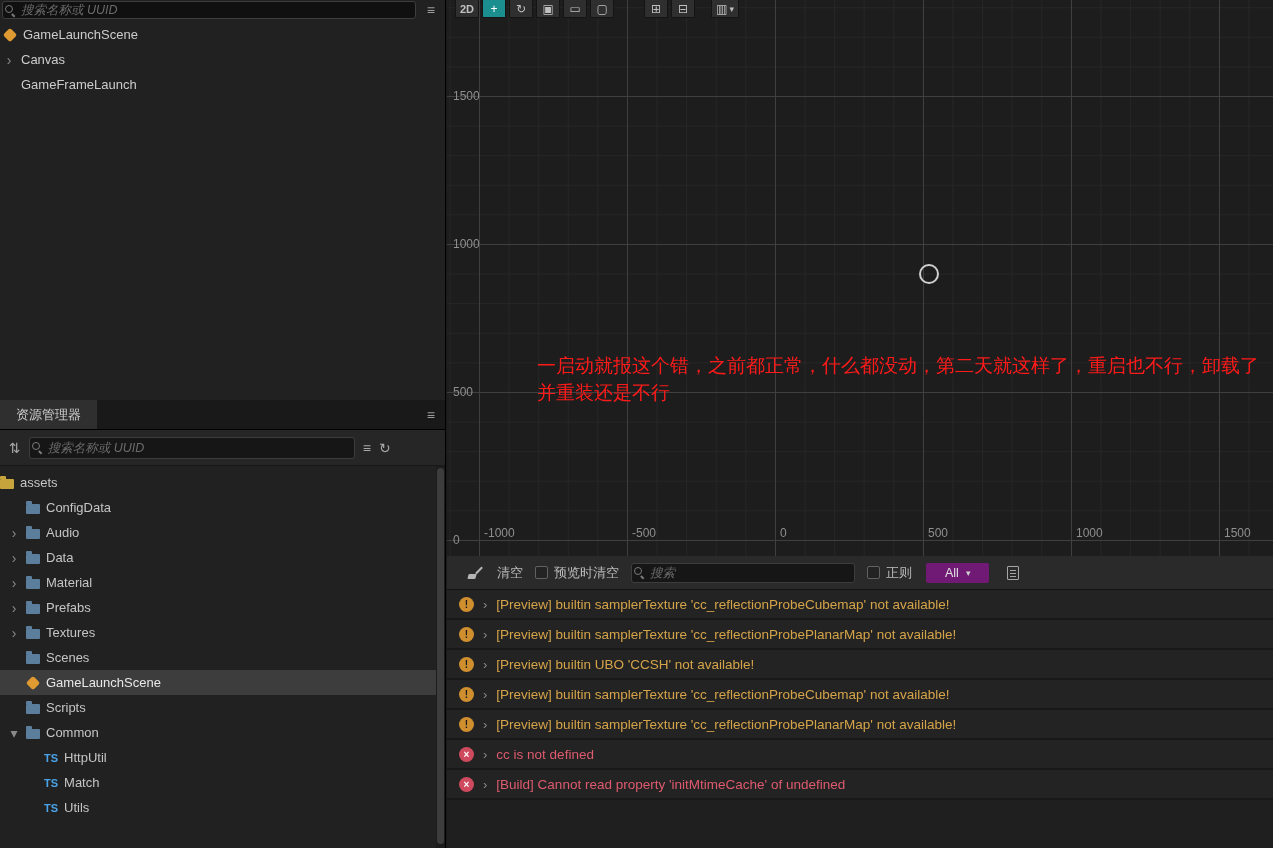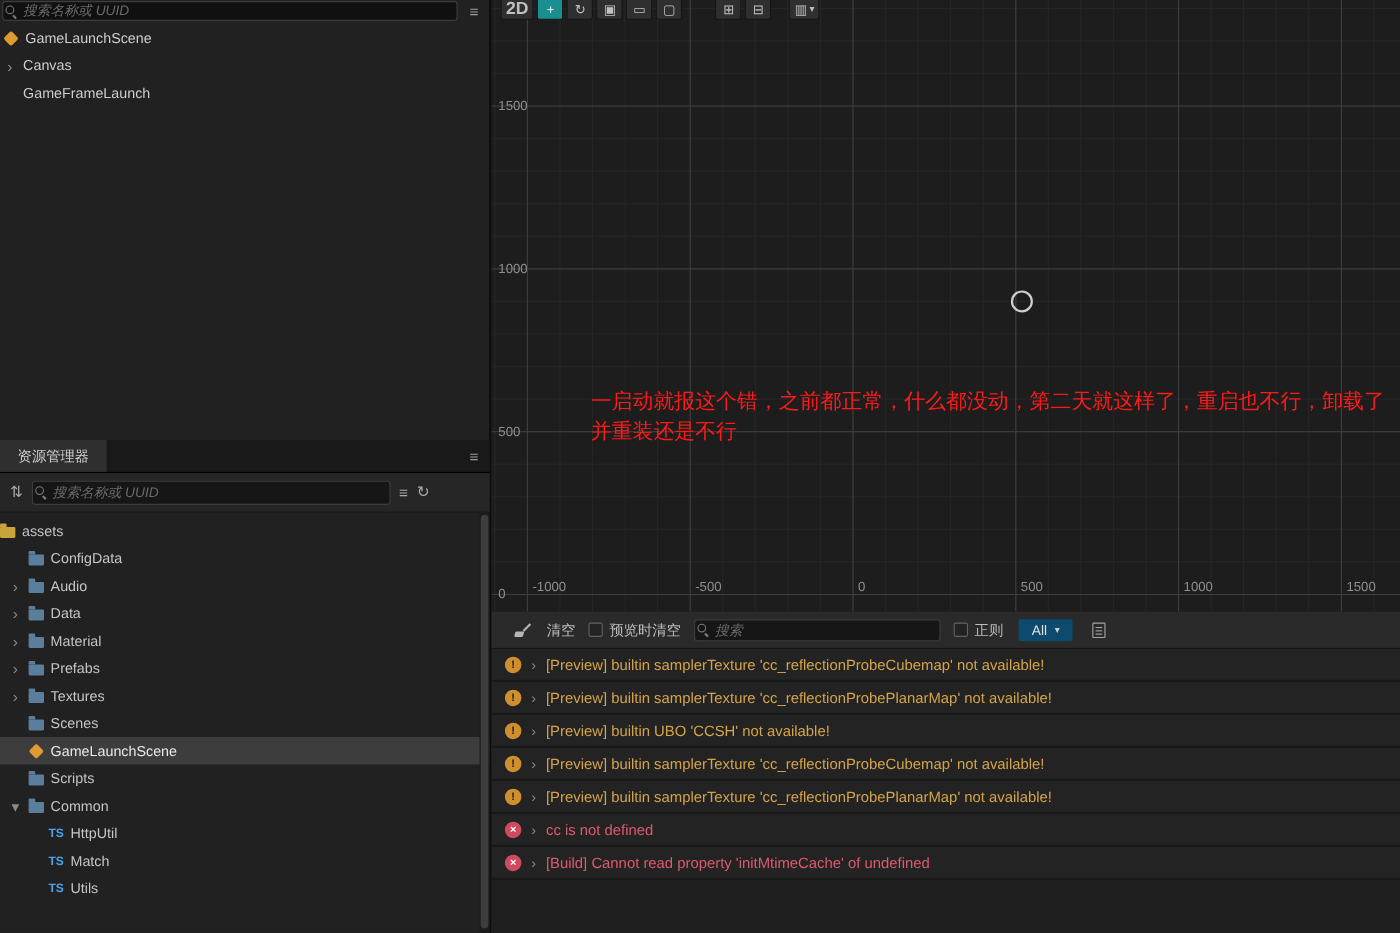--- a/index.html
+++ b/index.html
@@ -73,21 +73,21 @@
       linear-gradient(to right,#262626 1px,transparent 1px),
       linear-gradient(to bottom,#262626 1px,transparent 1px);
     background-size:148px 148px,148px 148px,29.6px 29.6px,29.6px 29.6px;
     background-position:32px 96px,32px 96px,32px 96px,32px 96px;
     overflow:hidden; }
   #scene-toolbar { position:absolute; top:0; left:8px; display:flex; gap:3px;
     align-items:flex-start; z-index:5; }
   .tool-btn { height:18px; min-width:24px; background:#2f2f2f; border:1px solid #141414;
     border-top:none; border-radius:0 0 2px 2px; color:#c0c0c0; font-size:12px;
     display:flex; align-items:center; justify-content:center; gap:2px; padding:0 4px; }
-  .tool-btn.mode { font-size:16px; font-weight:bold; }
+  .tool-btn.mode { font-size:11px; font-weight:bold; }
   .tool-btn.active { background:#1b8f8f; color:#fff; }
   .tb-gap { width:24px; }
   .tb-gap.small { width:10px; }
   .chev-sm { font-size:9px; color:#bdbdbd; }
   .tick { position:absolute; color:#8f8f8f; font-size:12px; z-index:2; }
   #gizmo { position:absolute; left:472px; top:264px; width:20px; height:20px;
     border:2px solid #cfcfcf; border-radius:50%; z-index:3; }
   #annotation { position:absolute; left:90px; top:352px; width:735px; color:#ff1a1a;
     font-size:19px; line-height:27px; white-space:pre-line; z-index:4; }
 
@@ -108,22 +108,22 @@
   .ct-item { display:flex; align-items:center; gap:6px; color:#bdbdbd; font-size:13px; }
   .ct-label { color:#bdbdbd; font-size:13px; margin-right:4px; }
   .cb { width:13px; height:13px; background:#232323; border:1px solid #616161;
     border-radius:2px; flex:0 0 13px; }
   .icon-clear { position:relative; width:14px; height:14px; }
   .icon-clear::before { content:""; position:absolute; right:1px; top:0; width:2px; height:9px;
     background:#b5b5b5; transform:rotate(45deg); }
   .icon-clear::after { content:""; position:absolute; left:1px; bottom:1px; width:8px; height:5px;
     background:#b5b5b5; border-radius:1px; transform:skewX(-15deg); }
   .console-search { height:20px; width:224px; flex:0 0 224px; background:#161616; }
-  .select { height:20px; background:#0c4a6e; border-radius:2px; display:flex;
-    align-items:center; gap:7px; padding:0 12px; color:#e0e0e0; font-size:12.5px; }
+  .select { height:20px; background:#701a75; border-radius:2px; display:flex;
+    align-items:center; gap:7px; padding:0 19px; color:#e0e0e0; font-size:12.5px; }
   .sel-chev { font-size:9px; color:#cfcfcf; }
   .icon-doc { width:12px; height:14px; border:1px solid #a5a5a5; border-radius:1px;
     position:relative; }
   .icon-doc::before { content:""; position:absolute; left:2px; top:3px; right:2px; height:1px;
     background:#a5a5a5; box-shadow:0 3px 0 #a5a5a5, 0 6px 0 #a5a5a5; }
   #log-list { flex:1; overflow:hidden; background:#1f1f1f; }
   .log-row { height:30px; display:flex; align-items:center; gap:9px; padding-left:12px;
     background:#232323; border-bottom:2px solid #181818; font-size:13.5px; }
   .log-ic { width:15px; height:15px; border-radius:50%; flex:0 0 15px; display:flex;
     align-items:center; justify-content:center; font-size:10px; font-weight:bold; }

